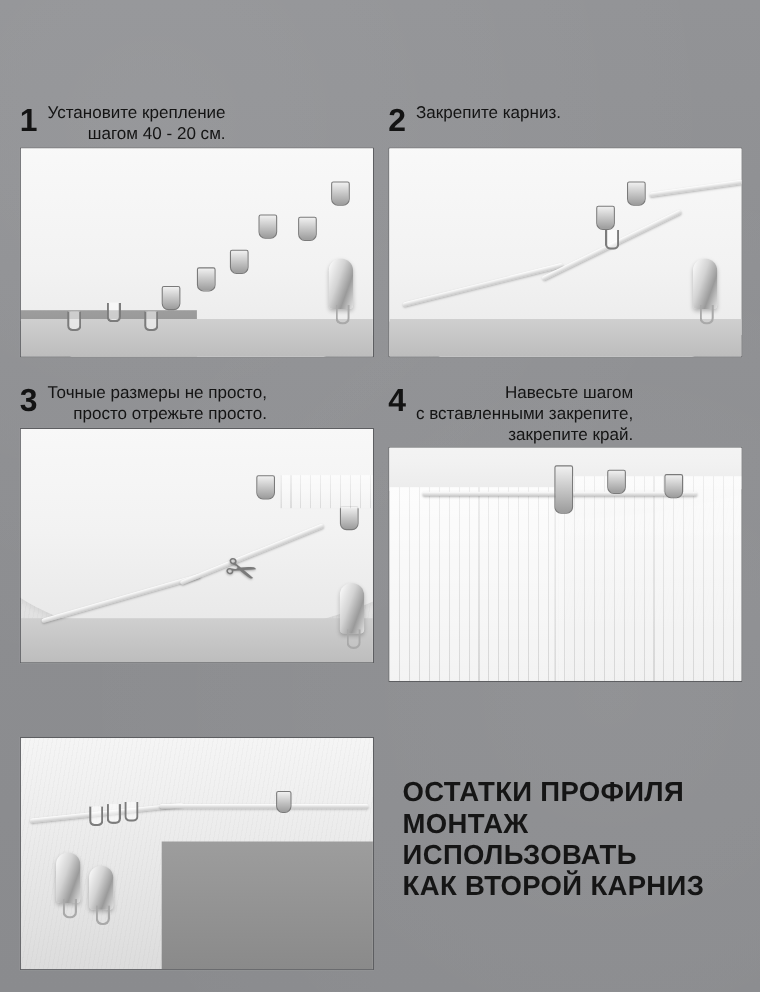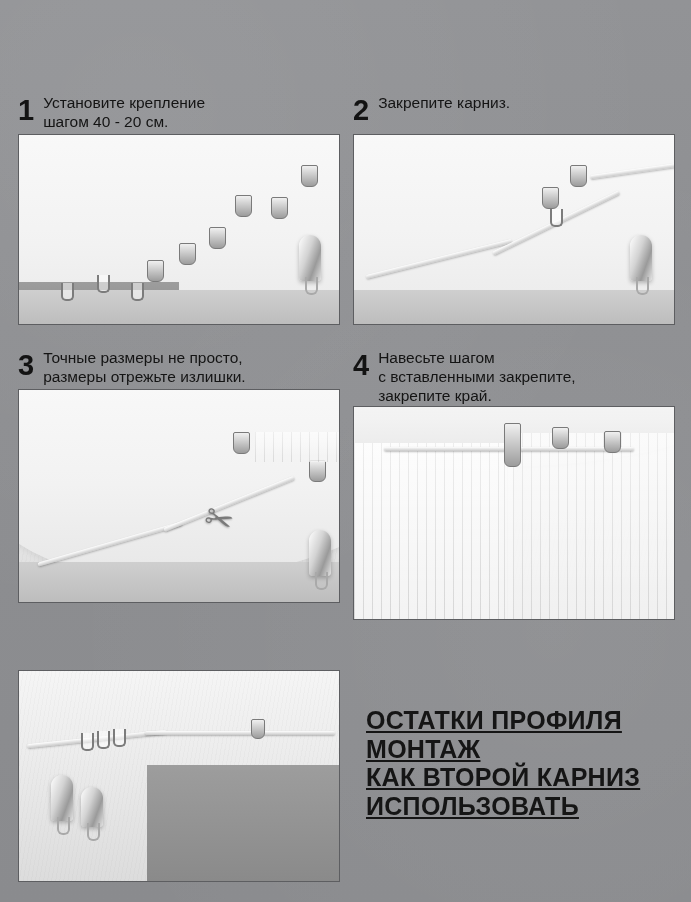--- a/index.html
+++ b/index.html
@@ -58,20 +58,21 @@
     line-height: 1;
     margin-right: 9px;
     padding-top: 8px;
     color: #131313;
   }
   .step-text {
     font-size: 15.5px;
     line-height: 1.22;
     padding-top: 6px;
     color: #141414;
+    text-align: right;
   }
   .photo {
     position: relative;
     width: 320px;
     height: 189px;
     border: 1px solid #5d5e61;
     overflow: hidden;
     background: #e9e9e9;
   }
   .photo.tall { height: 212px; }
@@ -182,21 +183,21 @@
   }
   .bottom-text {
     margin-left: 26px;
     font-size: 25px;
     font-weight: bold;
     line-height: 1.14;
     letter-spacing: 0.3px;
     padding-top: 36px;
     color: #151515;
   }
-  .bottom-text div { white-space: nowrap; text-decoration: underline; }
+  .bottom-text div { white-space: nowrap; }
 </style>
 </head>
 <body>
 
 <div class="page">
 
 
   <div class="grid">
 
     <div class="row">
@@ -250,21 +251,21 @@
 
     </div>
 
     <div class="row" style="margin-top:18px;">
 
       <div class="cell">
         <div class="step-head">
           <div class="step-num">3</div>
           <div class="step-text">
             <div>Точные размеры не просто,</div>
-            <div>размеры отрежьте излишки.</div>
+            <div>просто отрежьте просто.</div>
           </div>
         </div>
         <div class="photo tall">
           <div class="wall tex"></div>
           <div class="ceiling-curve" style="width:460px; height:240px; left:-40px; top:-50px;"></div>
           <div class="floor-strip" style="height:40px;"></div>
           <div class="rail" style="left:16px; top:152px; width:150px; transform:rotate(-16deg);"></div>
           <div class="rail" style="left:140px; top:112px; width:140px; transform:rotate(-22deg);"></div>
           <div class="bracket" style="left:214px; top:42px;"></div>
           <div class="bracket" style="left:290px; top:70px;"></div>
@@ -307,18 +308,18 @@
       <div class="hook" style="left:62px; top:62px;"></div>
       <div class="hook" style="left:78px; top:60px;"></div>
       <div class="hook" style="left:94px; top:58px;"></div>
       <div class="bracket" style="left:232px; top:48px; width:12px; height:18px;"></div>
       <div class="sconce" style="left:32px; top:104px;"></div>
       <div class="sconce" style="left:62px; top:116px; height:40px;"></div>
     </div>
     <div class="bottom-text">
       <div>ОСТАТКИ ПРОФИЛЯ</div>
       <div>МОНТАЖ</div>
+      <div>ИСПОЛЬЗОВАТЬ</div>
       <div>КАК ВТОРОЙ КАРНИЗ</div>
-      <div>ИСПОЛЬЗОВАТЬ</div>
     </div>
   </div>
 
 </div>
 
 </body></html>

